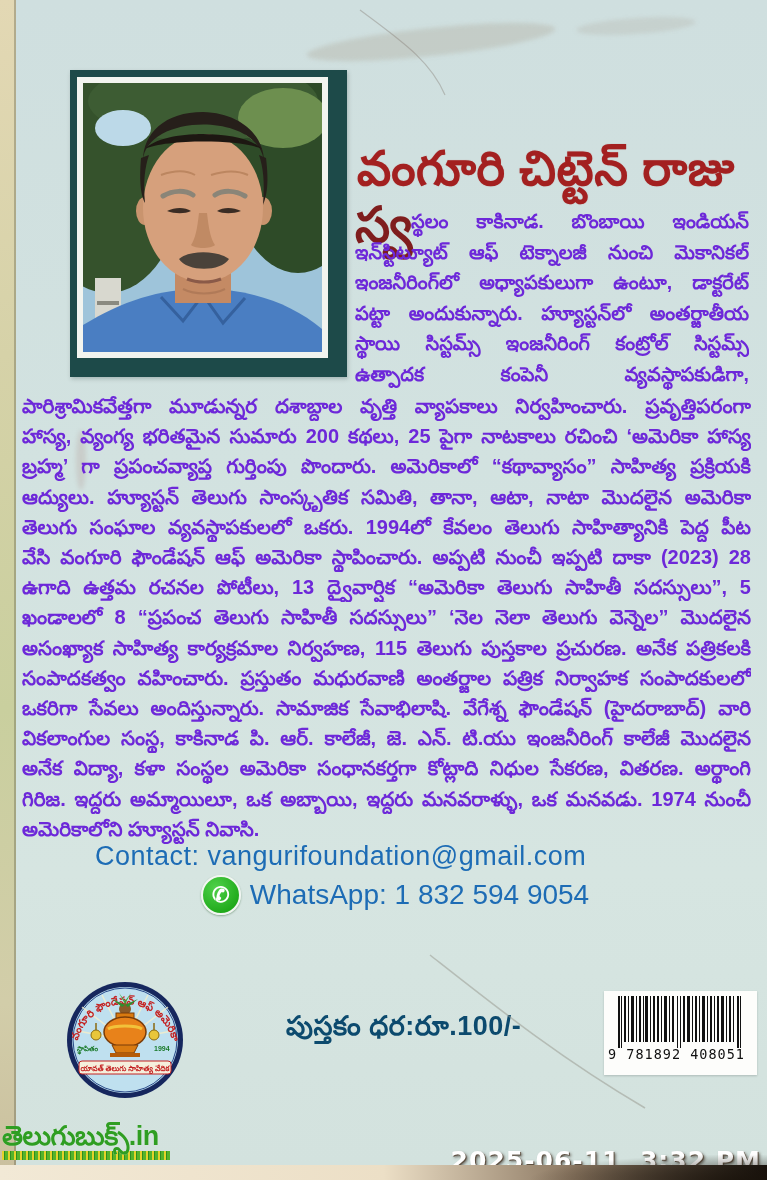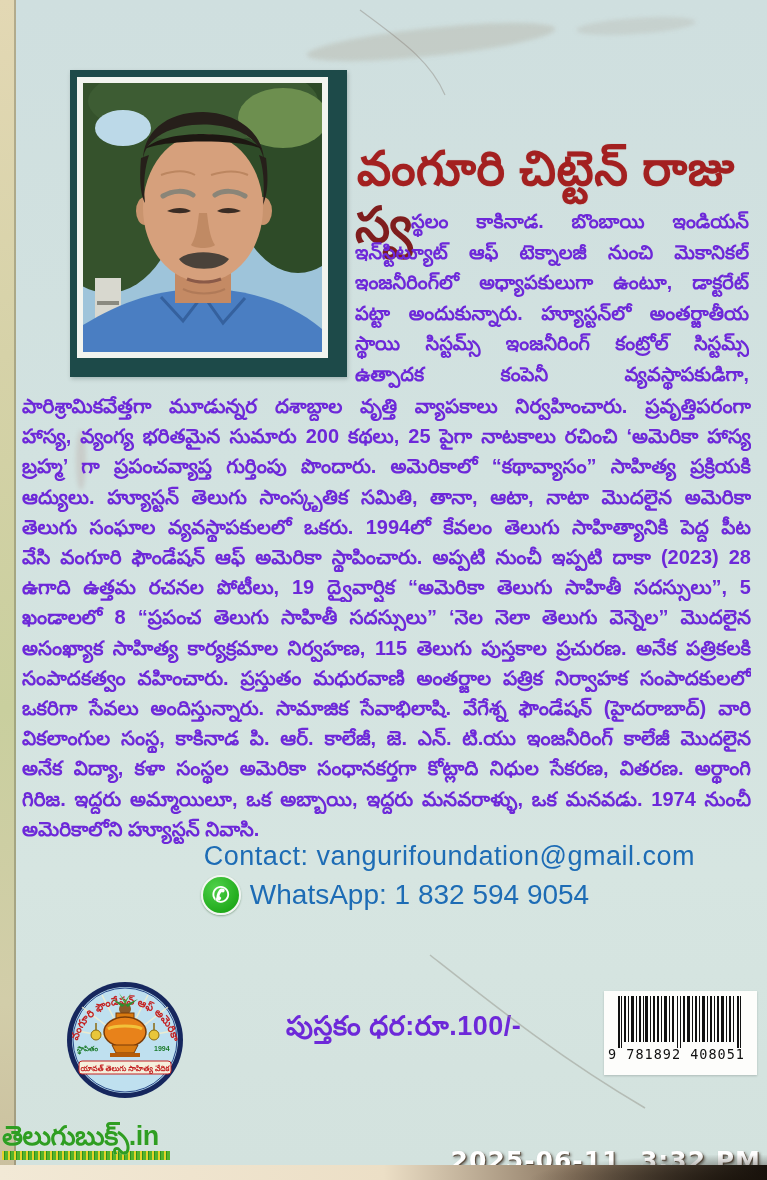--- a/index.html
+++ b/index.html
@@ -60,39 +60,39 @@
   }
   .bio-right .jline:first-child{padding-left:56px;}
   .bio-full{
     position:absolute;left:22px;top:391px;width:729px;
     font-size:20px;line-height:30.2px;
   }
   .jline{text-align:justify;text-align-last:justify;white-space:nowrap;overflow:hidden;}
   .jline.no-just{text-align:left;text-align-last:left;}
   
   .contact-block{
-    position:absolute;left:95px;top:841px;width:600px;text-align:right;
+    position:absolute;left:95px;top:841px;width:600px;text-align:left;
     color:#1d6cb5;
   }
   .contact-line{font-size:27px;letter-spacing:.5px;}
   .whatsapp-line{
     margin-top:3px;font-size:28px;display:flex;align-items:center;justify-content:center;gap:9px;
   }
   .wa-icon{
     width:36px;height:36px;border-radius:50%;
     background:radial-gradient(circle at 35% 30%,#4fd14a,#1fa91a 75%);
     border:2px solid #f2f6f2;box-shadow:0 1px 2px rgba(30,80,30,.4);
     display:flex;align-items:center;justify-content:center;
     color:#fff;font-size:21px;font-weight:700;
   }
   
   .logo-wrap{position:absolute;left:62px;top:979px;width:126px;height:122px;}
   .price-line{
     position:absolute;left:286px;top:1011px;
-    color:#6d28d9;font-size:27px;font-weight:700;letter-spacing:.5px;
+    color:#0c4a6e;font-size:27px;font-weight:700;letter-spacing:.5px;
   }
   .barcode{
     position:absolute;left:604px;top:991px;width:153px;height:84px;
     background:#fdfdfb;box-shadow:0 1px 2px rgba(60,70,70,.25);
   }
   
   .watermark{position:absolute;left:2px;top:1122px;width:180px;}
   .wm-site{
     color:#2f9e22;font-size:27px;font-weight:700;letter-spacing:-.5px;line-height:28px;
     text-shadow:0 0 1px rgba(255,255,255,.6);
@@ -178,21 +178,21 @@
   <div class="jline">స్థాయి సిస్టమ్స్ ఇంజనీరింగ్ కంట్రోల్ సిస్టమ్స్</div>
   <div class="jline">ఉత్పాదక కంపెనీ వ్యవస్థాపకుడిగా,</div>
 </div>
 <div class="bio bio-full">
   <div class="jline">పారిశ్రామికవేత్తగా మూడున్నర దశాబ్దాల వృత్తి వ్యాపకాలు నిర్వహించారు. ప్రవృత్తిపరంగా</div>
   <div class="jline">హాస్య, వ్యంగ్య భరితమైన సుమారు 200 కథలు, 25 పైగా నాటకాలు రచించి ‘అమెరికా హాస్య</div>
   <div class="jline">బ్రహ్మ’ గా ప్రపంచవ్యాప్త గుర్తింపు పొందారు. అమెరికాలో “కథావ్యాసం” సాహిత్య ప్రక్రియకి</div>
   <div class="jline">ఆద్యులు. హ్యూస్టన్ తెలుగు సాంస్కృతిక సమితి, తానా, ఆటా, నాటా మొదలైన అమెరికా</div>
   <div class="jline">తెలుగు సంఘాల వ్యవస్థాపకులలో ఒకరు. 1994లో కేవలం తెలుగు సాహిత్యానికి పెద్ద పీట</div>
   <div class="jline">వేసి వంగూరి ఫౌండేషన్ ఆఫ్ అమెరికా స్థాపించారు. అప్పటి నుంచీ ఇప్పటి దాకా (2023) 28</div>
-  <div class="jline">ఉగాది ఉత్తమ రచనల పోటీలు, 19 ద్వైవార్షిక “అమెరికా తెలుగు సాహితీ సదస్సులు”, 5</div>
+  <div class="jline">ఉగాది ఉత్తమ రచనల పోటీలు, 13 ద్వైవార్షిక “అమెరికా తెలుగు సాహితీ సదస్సులు”, 5</div>
   <div class="jline">ఖండాలలో 8 “ప్రపంచ తెలుగు సాహితీ సదస్సులు” ‘నెల నెలా తెలుగు వెన్నెల” మొదలైన</div>
   <div class="jline">అసంఖ్యాక సాహిత్య కార్యక్రమాల నిర్వహణ, 115 తెలుగు పుస్తకాల ప్రచురణ. అనేక పత్రికలకి</div>
   <div class="jline">సంపాదకత్వం వహించారు. ప్రస్తుతం మధురవాణి అంతర్జాల పత్రిక నిర్వాహక సంపాదకులలో</div>
   <div class="jline">ఒకరిగా సేవలు అందిస్తున్నారు. సామాజిక సేవాభిలాషి. వేగేశ్న ఫౌండేషన్ (హైదరాబాద్) వారి</div>
   <div class="jline">వికలాంగుల సంస్థ, కాకినాడ పి. ఆర్. కాలేజీ, జె. ఎన్. టి.యు ఇంజనీరింగ్ కాలేజీ మొదలైన</div>
   <div class="jline">అనేక విద్యా, కళా సంస్థల అమెరికా సంధానకర్తగా కోట్లాది నిధుల సేకరణ, వితరణ. అర్థాంగి</div>
   <div class="jline">గిరిజ. ఇద్దరు అమ్మాయిలూ, ఒక అబ్బాయి, ఇద్దరు మనవరాళ్ళు, ఒక మనవడు. 1974 నుంచీ</div>
   <div class="jline no-just">అమెరికాలోని హ్యూస్టన్ నివాసి.</div>
 </div>
 

